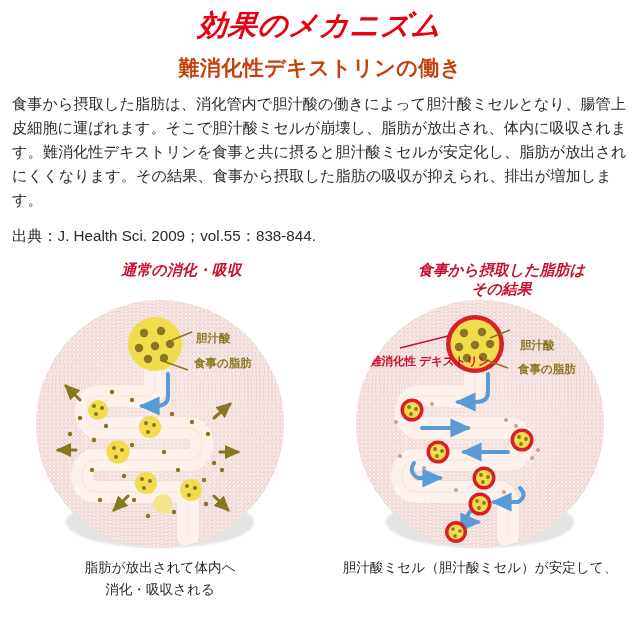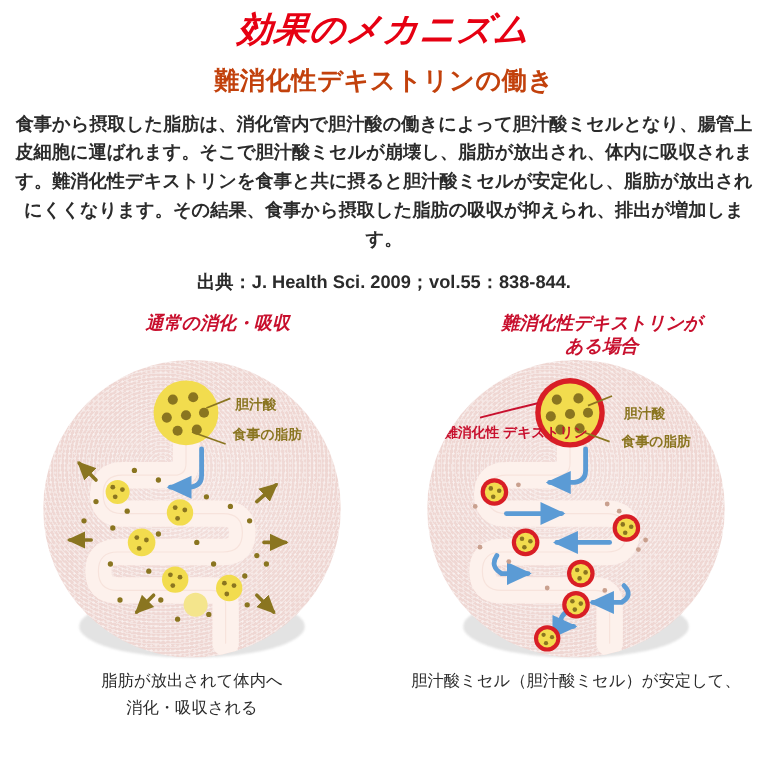--- a/index.html
+++ b/index.html
@@ -39,22 +39,21 @@
     letter-spacing: 0.5px;
     line-height: 1.2;
   }
 
   
   .body-block {
     margin: 11px 12px 0 12px;
     font-size: 15.2px;
     line-height: 1.58;
     color: #2b2b2b;
-    text-align: center;
-    font-weight: bold;
+    text-align: left;
   }
   .body-block p {
     margin: 0;
   }
   .citation {
     margin-top: 12px;
     font-size: 15.2px;
     color: #2b2b2b;
   }
 
@@ -287,22 +286,22 @@
     </div>
 
     <div class="caption">
       <span>脂肪が放出されて体内へ</span>
       <span>消化・吸収される</span>
     </div>
   </div>
 
   <div class="panel">
     <div class="panel-heading">
-      <span>難消化性デキストリンが</span>
-      <span>ある場合</span>
+      <span>食事から摂取した脂肪は</span>
+      <span>その結果</span>
     </div>
 
     <div class="circle-wrap">
       <div class="circle-shadow"></div>
       <div class="circle">
         <div class="circle-dots"></div>
         <svg class="gut-svg" viewBox="0 0 248 248">
           <defs>
             <marker id="arrB2" markerWidth="6" markerHeight="6" refX="4.4" refY="3" orient="auto">
               <path d="M0,0.6 L5.2,3 L0,5.4 z" fill="#5B9BD5"></path>

